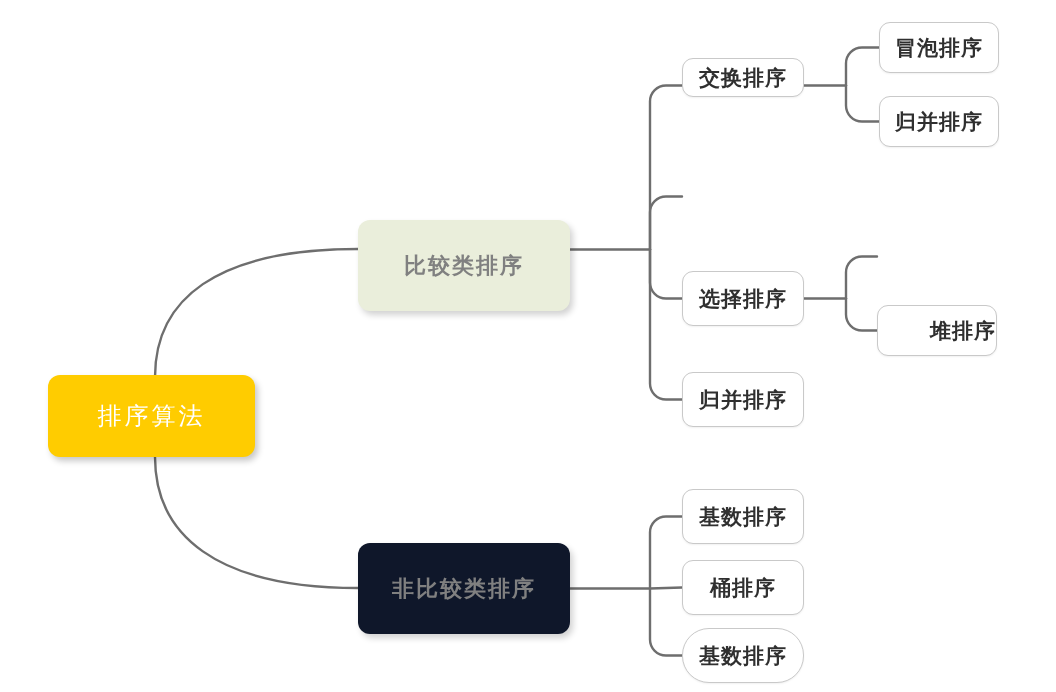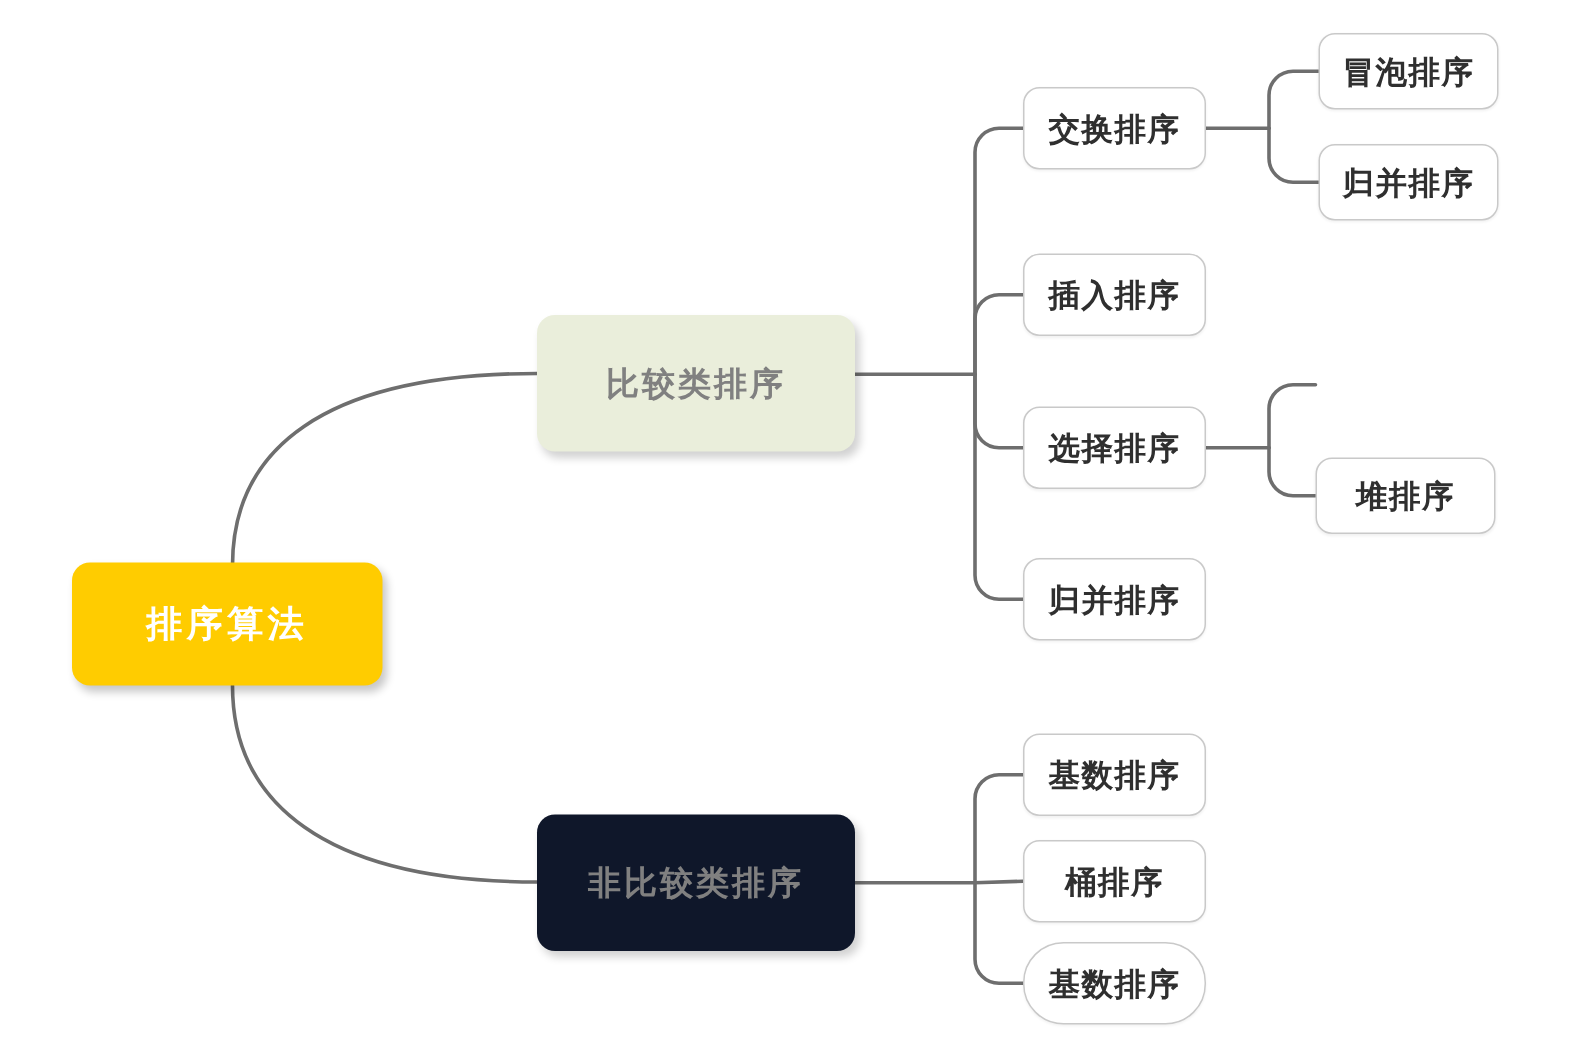--- a/index.html
+++ b/index.html
@@ -34,21 +34,21 @@
     justify-content: center;
     white-space: nowrap;
     letter-spacing: 1px;
   }
   
   .node.root {
     background: #ffcc00;
     color: #ffffff;
     border-radius: 12px;
     font-size: 24px;
-    font-weight: bold;
+    font-weight: normal;
     letter-spacing: 3px;
     box-shadow: 3px 4px 6px rgba(0,0,0,0.22);
     align-items: center;
   }
   
   .node.l1 {
     border-radius: 12px;
     font-size: 22px;
     font-weight: bold;
     letter-spacing: 2px;
@@ -91,42 +91,39 @@
       <path d="M 570 588.5 L 650 588.5" fill="none" stroke="#6e6e6e" stroke-width="2.4" stroke-linecap="round" stroke-linejoin="round"></path>
       <path d="M 650 588.5 L 650 532.5 A 16 16 0 0 1 666 516.5 L 682 516.5" fill="none" stroke="#6e6e6e" stroke-width="2.4" stroke-linecap="round" stroke-linejoin="round"></path>
       <path d="M 650 588.5 L 682 587.5" fill="none" stroke="#6e6e6e" stroke-width="2.4" stroke-linecap="round" stroke-linejoin="round"></path>
       <path d="M 650 588.5 L 650 639.5 A 16 16 0 0 0 666 655.5 L 682 655.5" fill="none" stroke="#6e6e6e" stroke-width="2.4" stroke-linecap="round" stroke-linejoin="round"></path>
     </svg>
 
   <div class="node root" style="left: 48px; top: 375px; width: 207px; height: 82px;">
     <span>排序算法</span>
   </div>
 
-  <div class="node l1 green" style="left: 358px; top: 210px; width: 212px; height: 91px;">
+  <div class="node l1 green" style="left: 358px; top: 220px; width: 212px; height: 91px;">
     <span>比较类排序</span>
   </div>
 
-  <div class="node leaf" style="left: 682px; top: 58px; width: 122px; height: 55px;">
+  <div class="node leaf" style="left: 682px; top: 58px; width: 122px; height: 39px;">
     <span>交换排序</span>
   </div>
   <div class="node leaf" style="left: 879px; top: 22px; width: 120px; height: 51px;">
     <span>冒泡排序</span>
   </div>
   <div class="node leaf" style="left: 879px; top: 96px; width: 120px; height: 51px;">
     <span>归并排序</span>
   </div>
 
-  <div class="node leaf" style="left: 682px; top: 169px; width: 122px; height: 55px;">
-    <span>插入排序</span>
-  </div>
 
   <div class="node leaf" style="left: 682px; top: 271px; width: 122px; height: 55px;">
     <span>选择排序</span>
   </div>
-  <div class="node leaf" style="left: 877px; top: 305px; width: 120px; height: 51px;">
+  <div class="node leaf" style="left: 877px; top: 305px; width: 120px; height: 51px; justify-content: flex-end;">
     <span>堆排序</span>
   </div>
 
   <div class="node leaf" style="left: 682px; top: 372px; width: 122px; height: 55px; align-items: center;">
     <span>归并排序</span>
   </div>
 
   <div class="node l1 blue" style="left: 358px; top: 543px; width: 212px; height: 91px;">
     <span>非比较类排序</span>
   </div>

